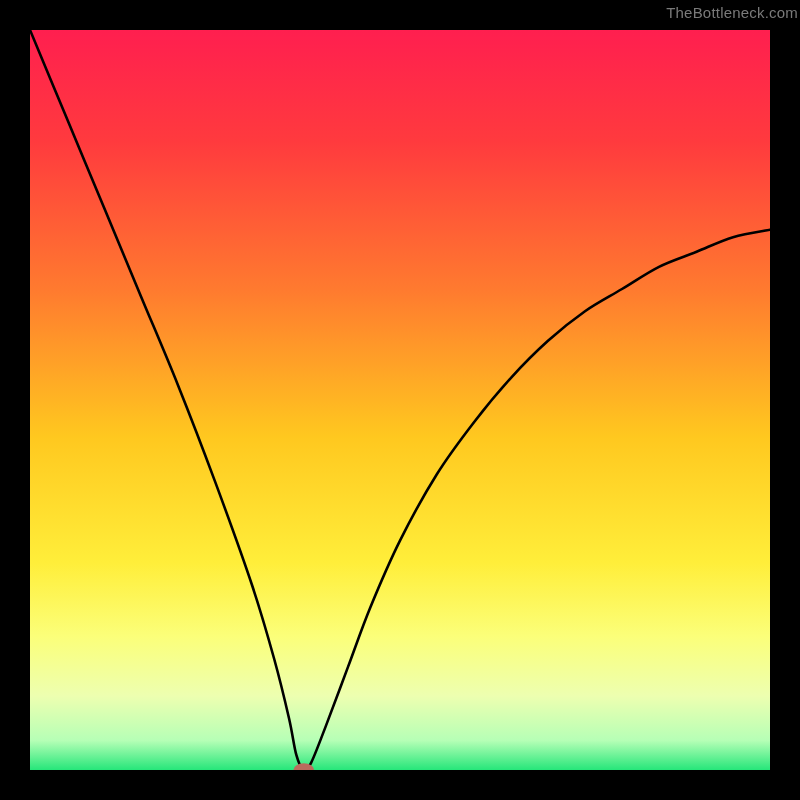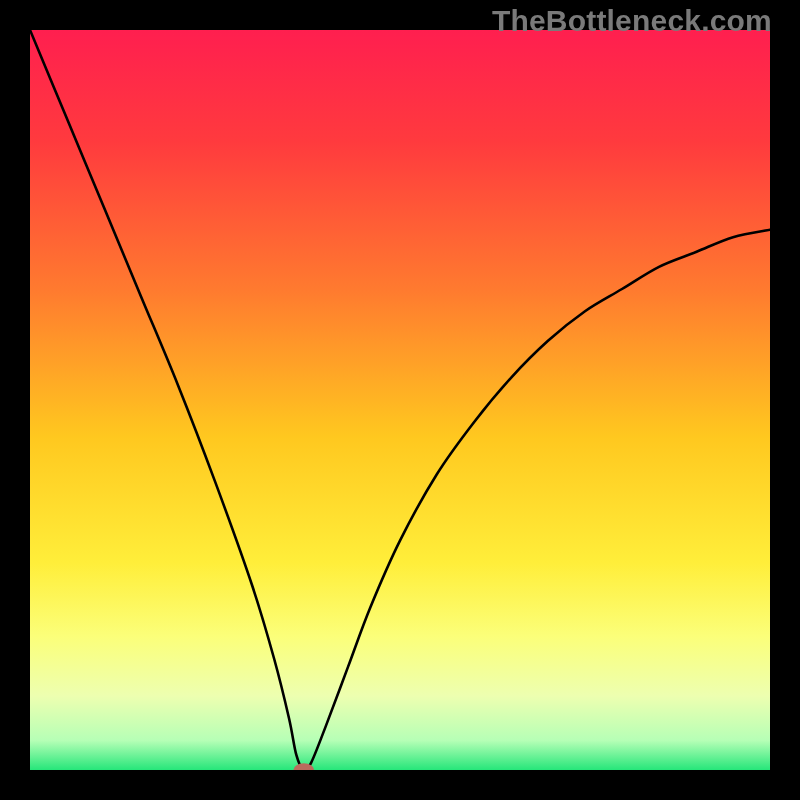--- a/index.html
+++ b/index.html
@@ -13,24 +13,24 @@
   }
   .frame {
     position: relative;
     width: 800px;
     height: 800px;
     background: #000;
   }
   .watermark {
     position: absolute;
     top: 4px;
-    right: 28px;
+    right: 2px;
     color: #7a7a7a;
-    font-size: 30px;
-    font-weight: 700;
+    font-size: 15px;
+    font-weight: 400;
     letter-spacing: 0.2px;
     z-index: 5;
   }
   .plot-area {
     position: absolute;
     left: 30px;
     top: 30px;
     width: 740px;
     height: 740px;
     overflow: hidden;

